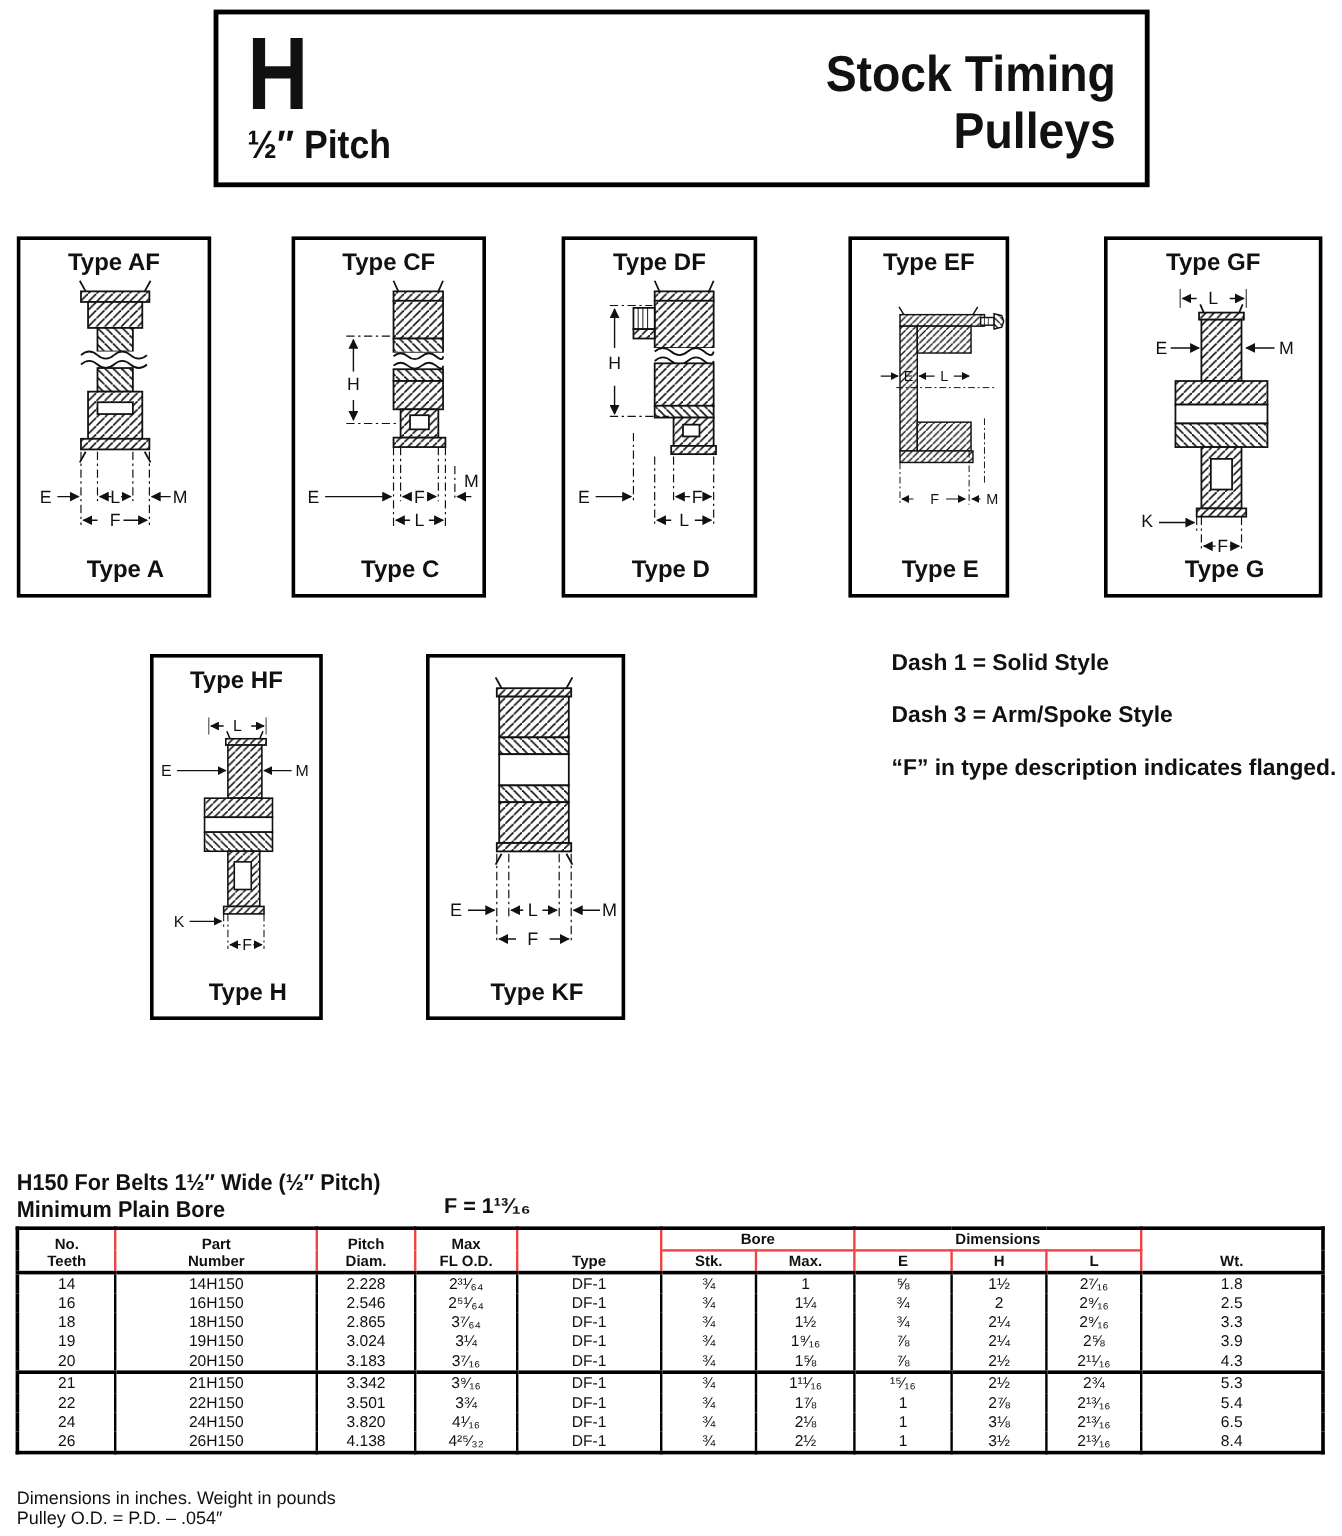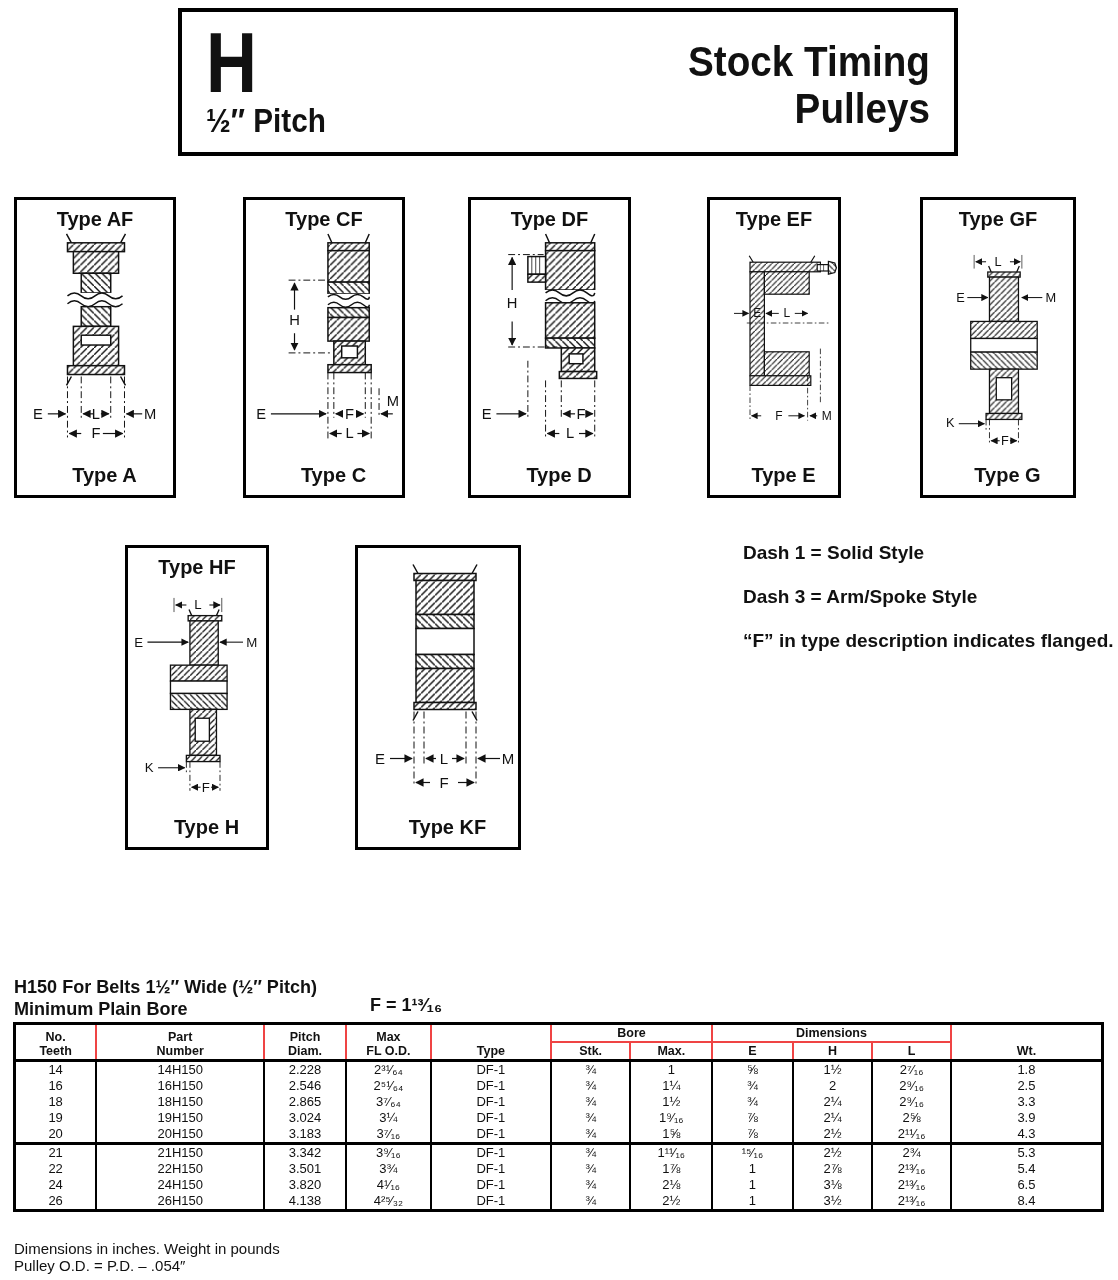--- a/index.html
+++ b/index.html
@@ -190,21 +190,21 @@
       <path class="ext" d="M50,166 V210 M122,154 V210 M138,120 V190"></path>
       <line class="dim" x1="64" y1="204" x2="52" y2="204" marker-end="url(#ar)"></line>
       <text class="dt" x="86" y="209">F</text>
       <line class="dim" x1="98" y1="204" x2="118" y2="204" marker-end="url(#ar)"></line>
       <line class="dim" x1="134" y1="204" x2="125" y2="204" marker-end="url(#ar)"></line>
       <text class="dt" x="146" y="209">M</text>
     </svg>
     <div class="dlabel bot">Type E</div>
   </div>
 
-  <div class="dbox" style="left:920px;top:197px;width:156px;height:301px">
+  <div class="dbox" style="left:920px;top:197px;width:182px;height:301px">
     <div class="dlabel">Type GF</div>
     <svg viewBox="0 0 176 236">
       <path class="thin" d="M60,10 V26 M116,10 V26"></path>
       <line class="dim" x1="74" y1="18" x2="62" y2="18" marker-end="url(#ar)"></line>
       <text class="dt" x="88" y="23">L</text>
       <line class="dim" x1="102" y1="18" x2="114" y2="18" marker-end="url(#ar)"></line>
       <path class="ln" d="M80,30 l-3,-7 M110,30 l3,-7"></path>
       <rect class="shp" x="76" y="30" width="38" height="6" fill="url(#hA)"></rect>
       <rect class="shp" x="78" y="36" width="34" height="52" fill="url(#hA)"></rect>
       <line class="dim" x1="52" y1="60" x2="76" y2="60" marker-end="url(#ar)"></line>

